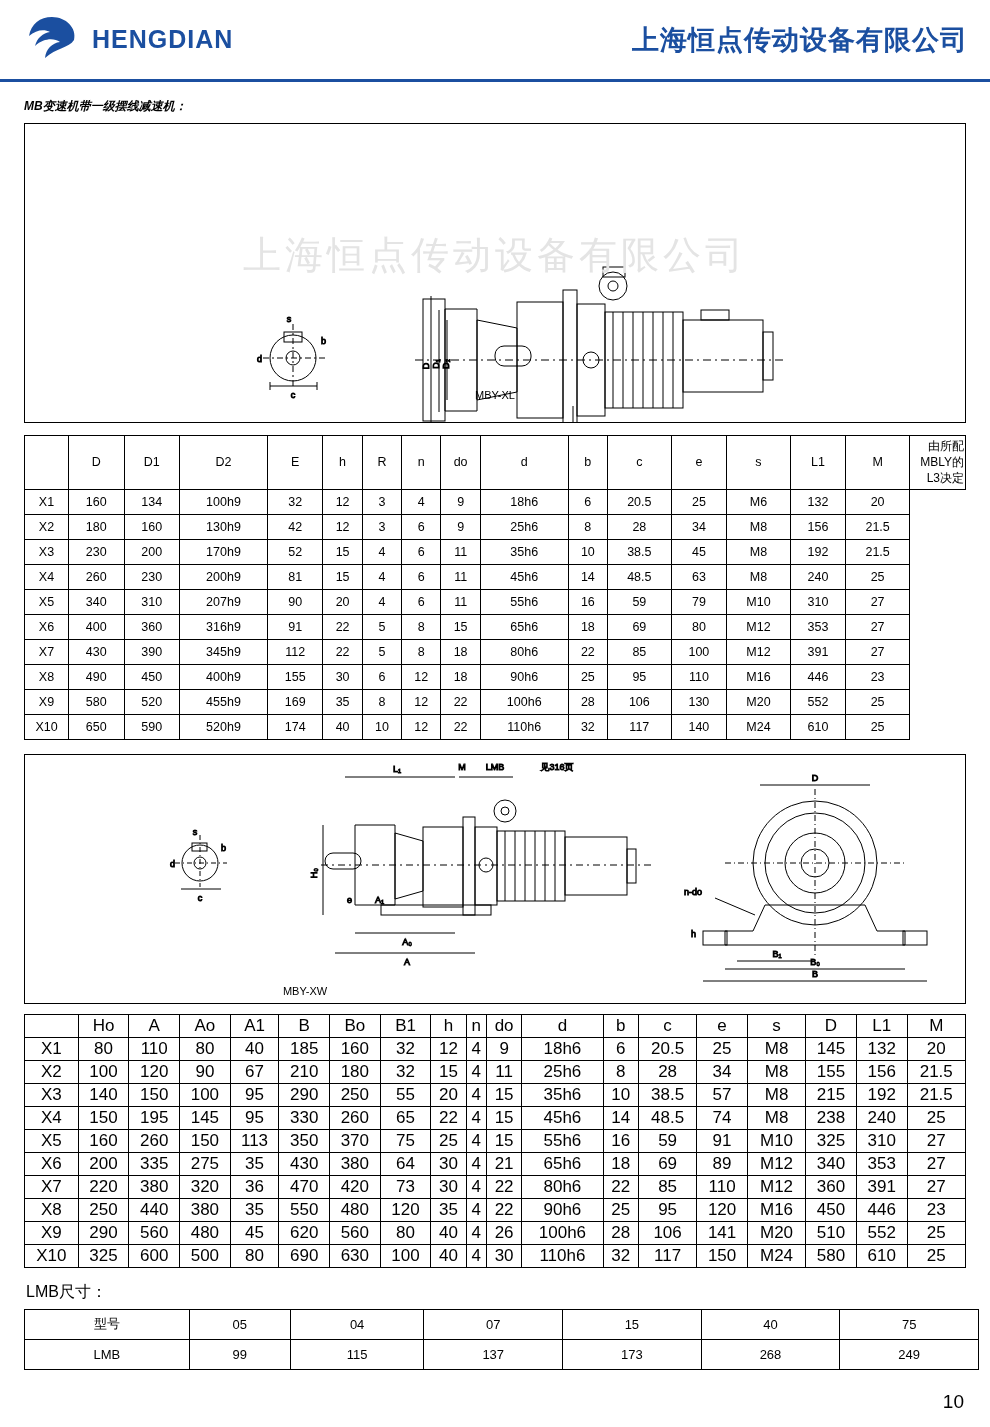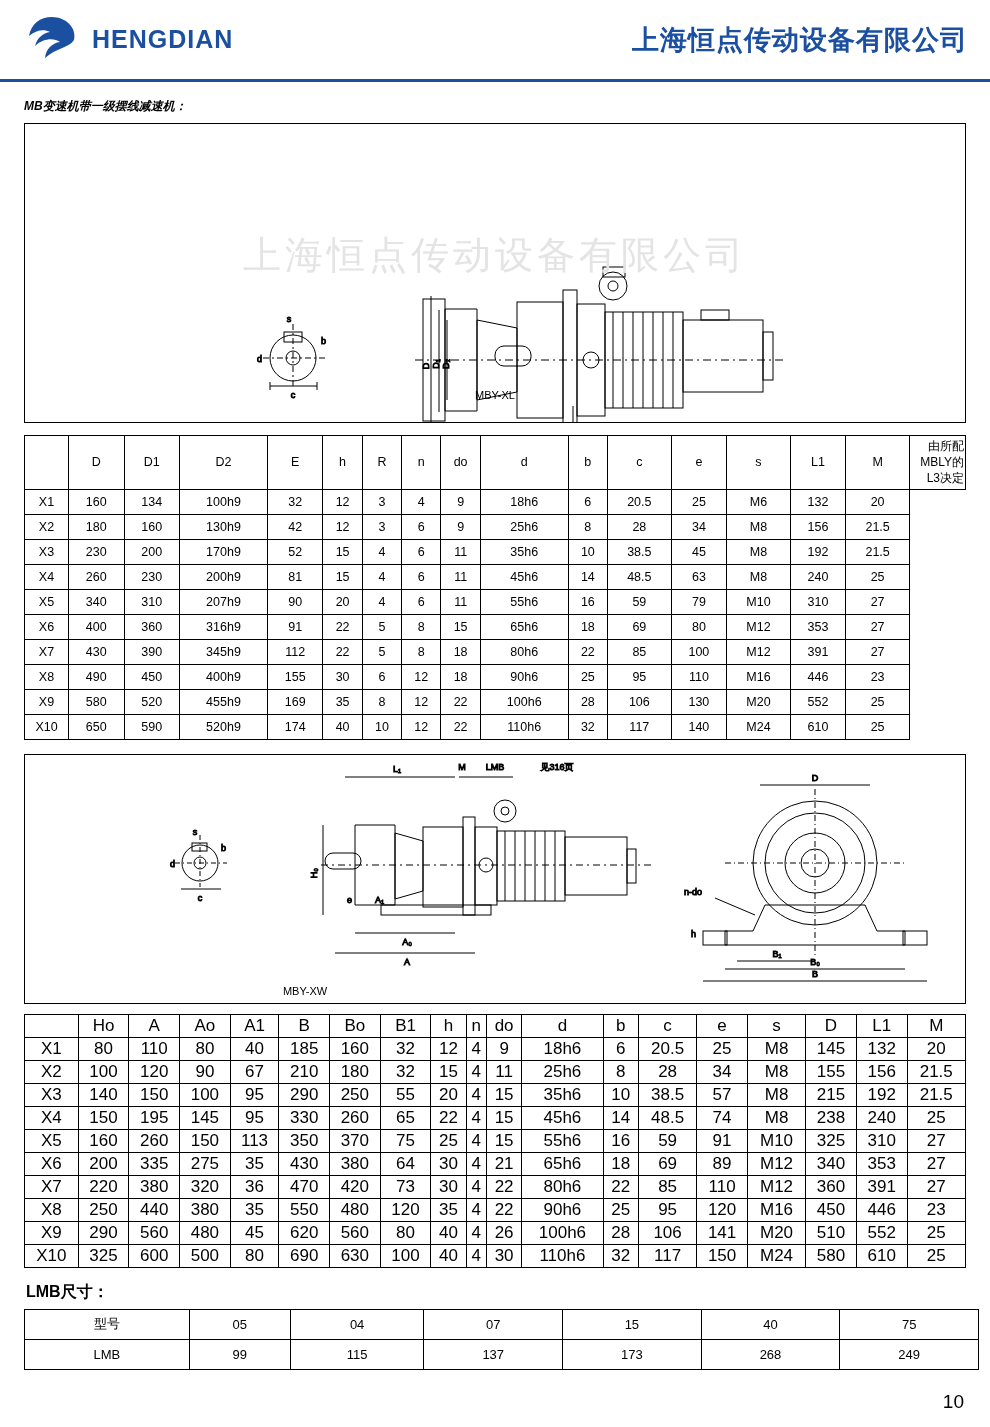--- a/index.html
+++ b/index.html
@@ -36,21 +36,21 @@
     letter-spacing: 1px;
   }
 
   
   .section-title {
     font-size: 12px; font-weight: bold;
     margin: 16px 0 8px 24px;
     font-style: italic;
   }
   .section-title-2 {
-    font-size: 16px; font-weight: bold;
+    font-size: 16px; font-weight: normal;
     margin: 14px 0 6px 26px;
   }
 
   
   .figure-box {
     margin: 0 24px;
     border: 1px solid #000;
     background: #fff;
     position: relative;
   }

